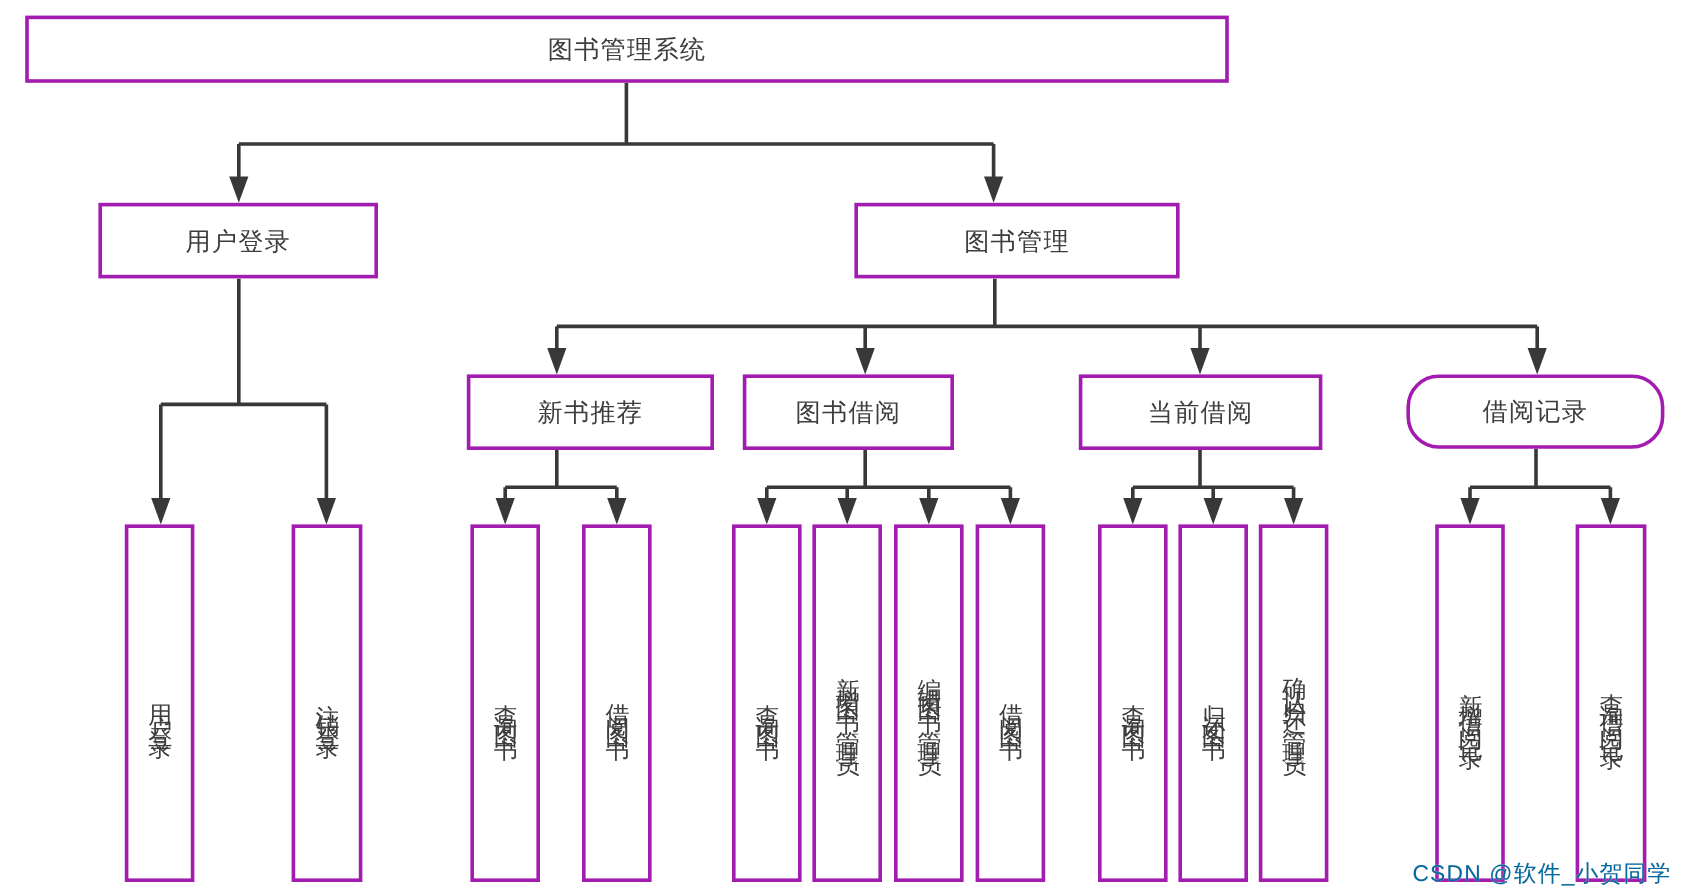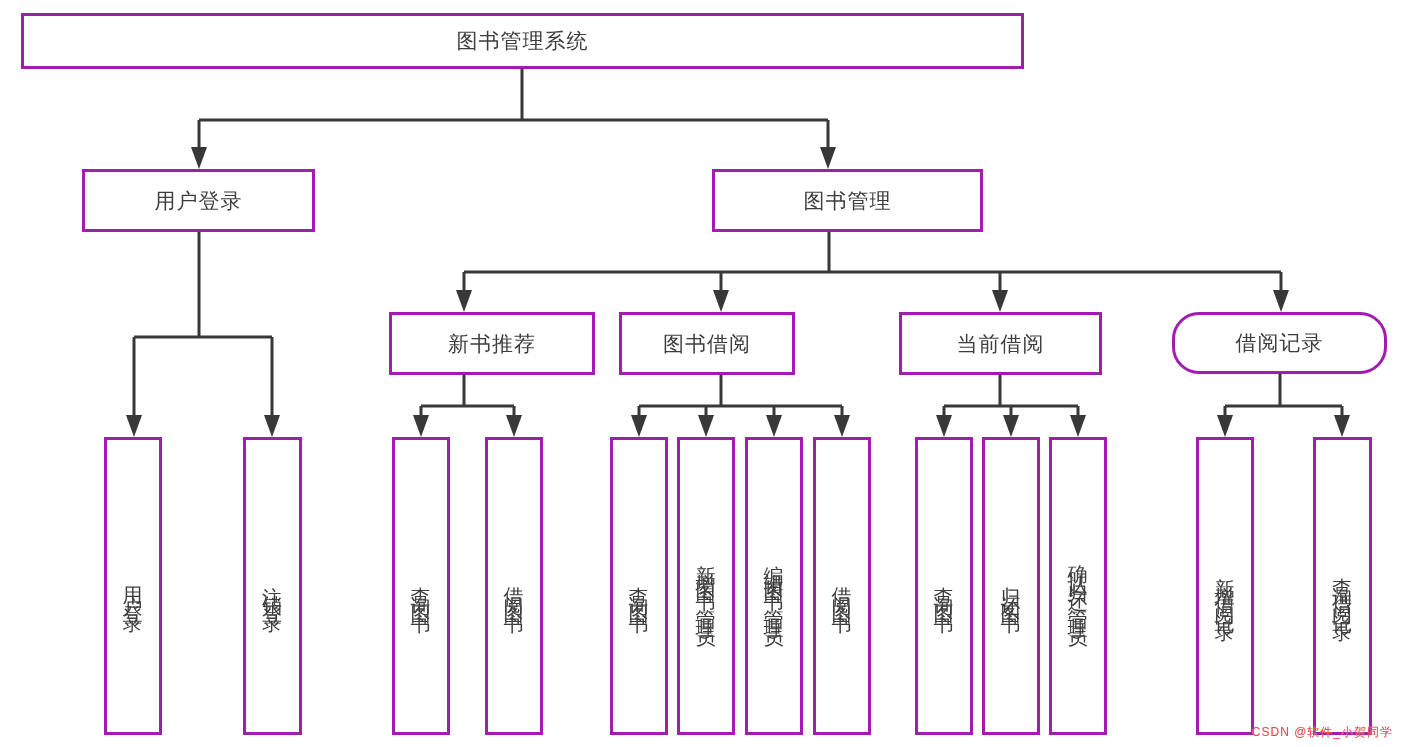--- a/index.html
+++ b/index.html
@@ -14,21 +14,21 @@
     display:flex;align-items:center;justify-content:center;
     color:#3d3d3d;font-size:21px;letter-spacing:1px;
   }
   .leaf{
     writing-mode:vertical-rl;text-orientation:mixed;
     font-size:20px;letter-spacing:9px;line-height:1;
     padding-top:6px;
   }
   .watermark{
     position:absolute;z-index:3;right:12px;bottom:6px;
-    color:#ef4444;font-size:12px;letter-spacing:1px;
+    color:#0369a1;font-size:19px;letter-spacing:1px;
     text-shadow:0 0 1px #d9d9d9;
   }
 </style>
 </head>
 <body>
 
 <div class="canvas">
 
   <svg class="wires" width="1405" height="747" viewBox="0 0 1405 747">
     <g stroke="#383838" stroke-width="3" fill="none">

